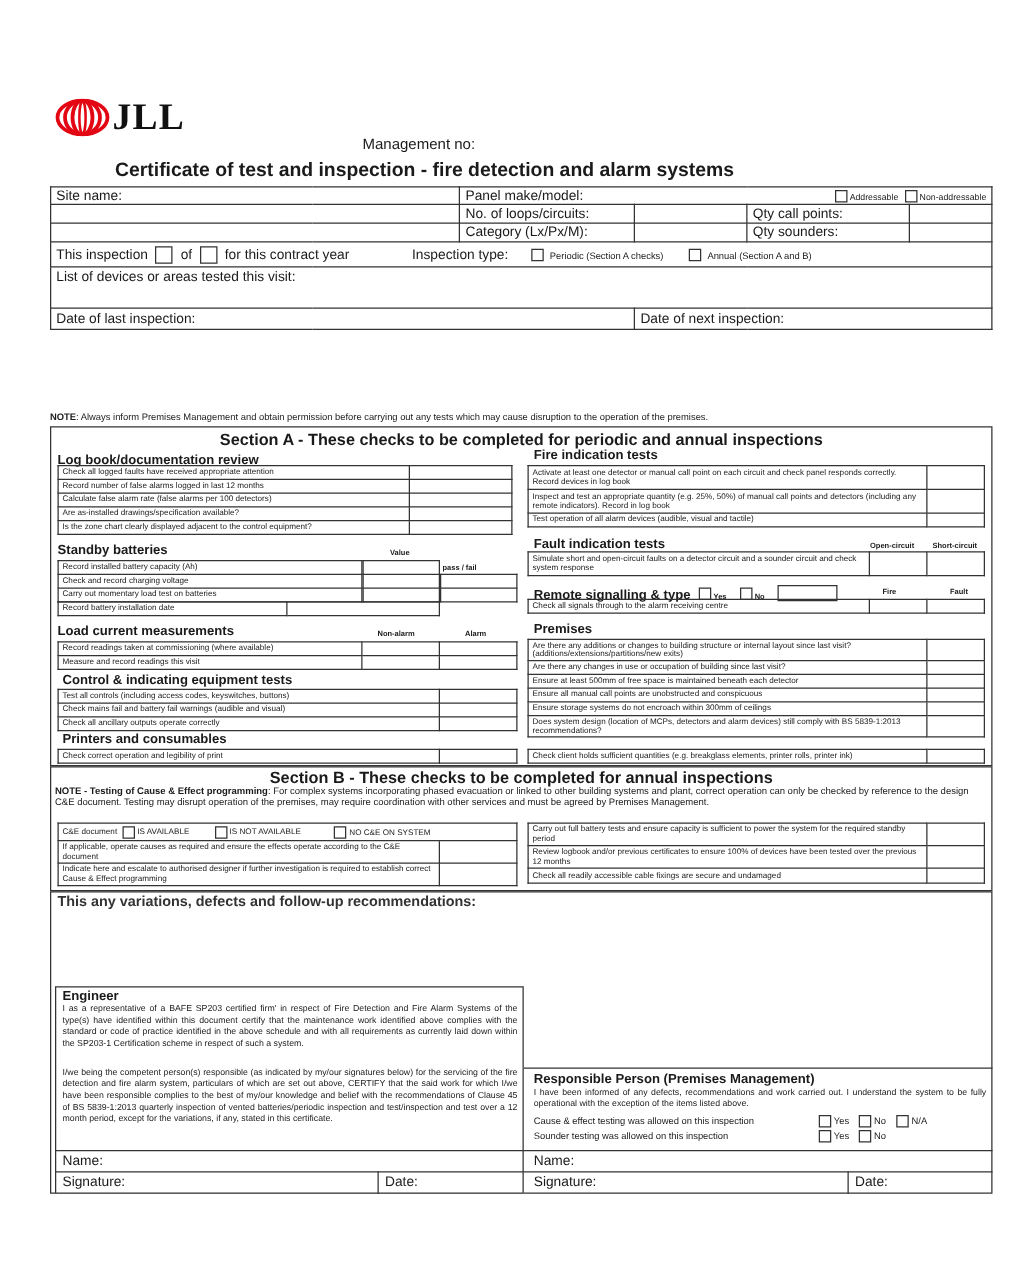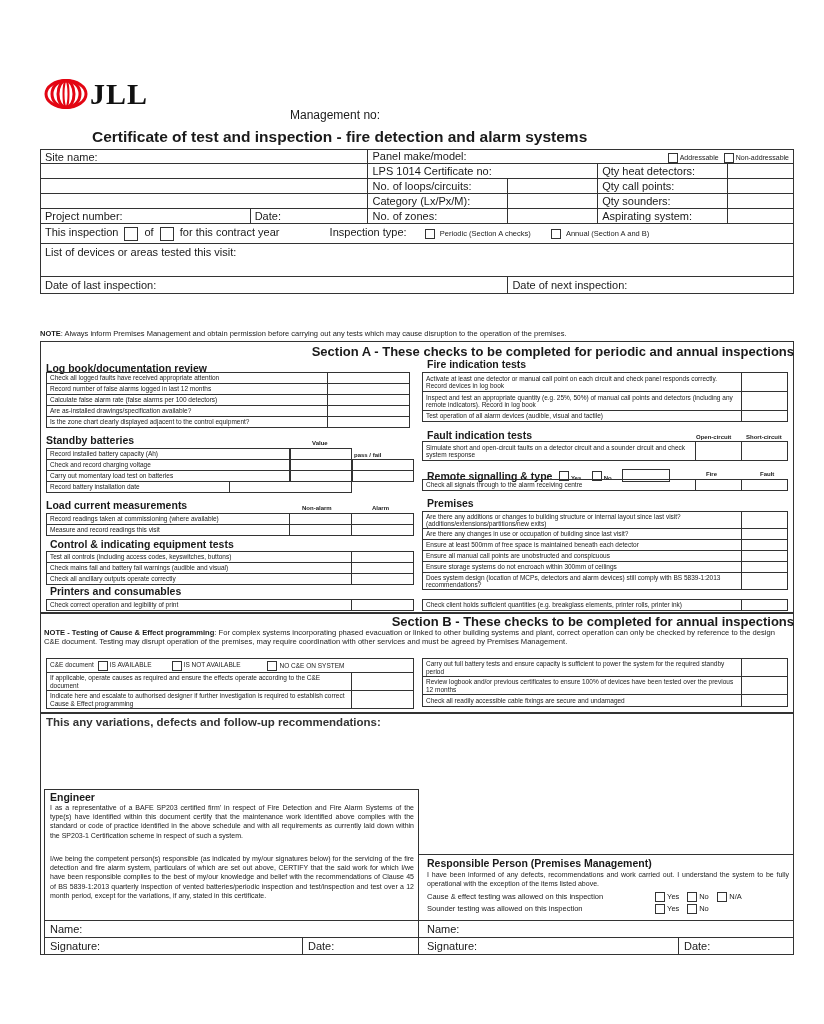--- a/index.html
+++ b/index.html
@@ -16,21 +16,21 @@
   table.grid td { border: 1px solid #333; font-size: 11px; padding: 0 4px; vertical-align: middle; white-space: nowrap; overflow: hidden; }
   .small { font-size: 7px !important; }
   .cb { display: inline-block; width: 10px; height: 10px; border: 1px solid #333; vertical-align: middle; margin: 0 2px; background:#fff; }
   .cb-lg { display: inline-block; width: 14px; height: 14px; border: 1px solid #333; vertical-align: middle; margin: 0 3px; background:#fff; }
 
   .box { position: absolute; border: 1px solid #333; }
   .hline { position: absolute; border-top: 1px solid #333; }
   .vline { position: absolute; border-left: 1px solid #333; }
 
   .note { font-size: 7.5px; white-space: nowrap; }
-  .sec-title { font-size: 13px; font-weight: bold; white-space: nowrap; text-align: right; }
+  .sec-title { font-size: 13px; font-weight: bold; white-space: nowrap; text-align: center; }
   .sub-title { font-size: 10.5px; font-weight: bold; white-space: nowrap; }
   .col-hdr { font-size: 6px; font-weight: bold; white-space: nowrap; }
 
   table.chk { border-collapse: collapse; position: absolute; }
   table.chk td { border: 1px solid #333; font-size: 6.5px; padding: 0 3px; vertical-align: middle; line-height: 1.1; }
   .para { font-size: 7px; line-height: 1.32; text-align: justify; }
 </style>
 </head>
 <body>
 
@@ -61,44 +61,30 @@
     <td colspan="4">
       <span>Panel make/model:</span>
       <span style="float:right;">
         <span class="cb"></span><span class="small">Addressable</span>
         <span class="cb"></span><span class="small">Non-addressable</span>
       </span>
     </td>
   </tr>
   <tr style="height:15px">
     <td colspan="2"></td>
-    <td colspan="2">LPS 1014 Certificate no:</td>
-    <td>Qty heat detectors:</td>
-    <td></td>
-  </tr>
-  <tr style="height:15px">
-    <td colspan="2"></td>
     <td>No. of loops/circuits:</td>
     <td></td>
     <td>Qty call points:</td>
     <td></td>
   </tr>
   <tr style="height:15px">
     <td colspan="2"></td>
     <td>Category (Lx/Px/M):</td>
     <td></td>
     <td>Qty sounders:</td>
-    <td></td>
-  </tr>
-  <tr style="height:15px">
-    <td>Project number:</td>
-    <td>Date:</td>
-    <td>No. of zones:</td>
-    <td></td>
-    <td>Aspirating system:</td>
     <td></td>
   </tr>
   <tr style="height:20px">
     <td colspan="6">
       <span>This inspection</span>
       <span class="cb-lg"></span>
       <span>of</span>
       <span class="cb-lg"></span>
       <span>for this contract year</span>
       <span style="display:inline-block; width:44px"></span>

